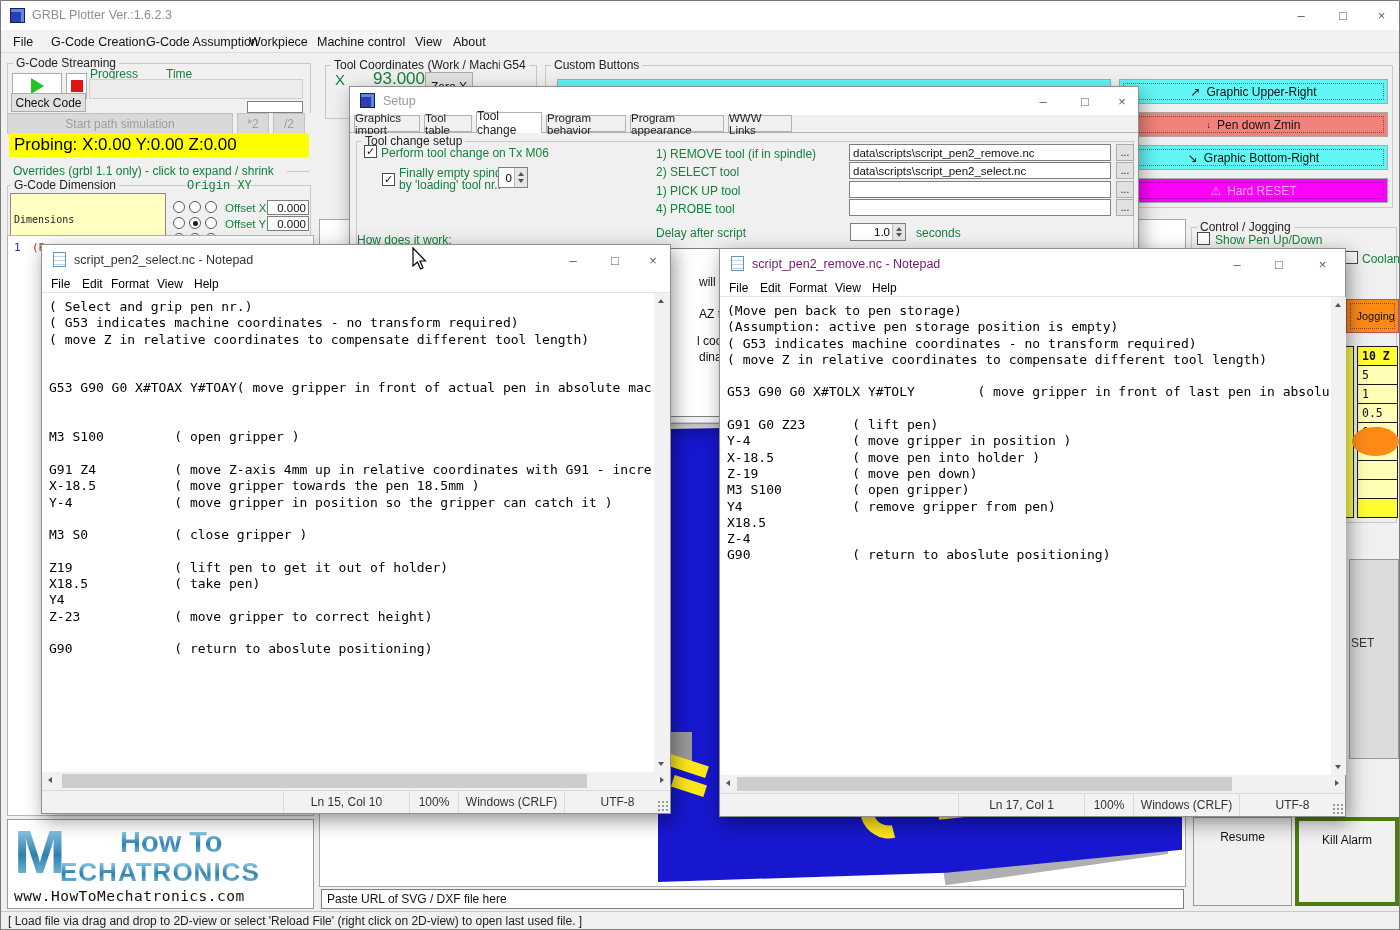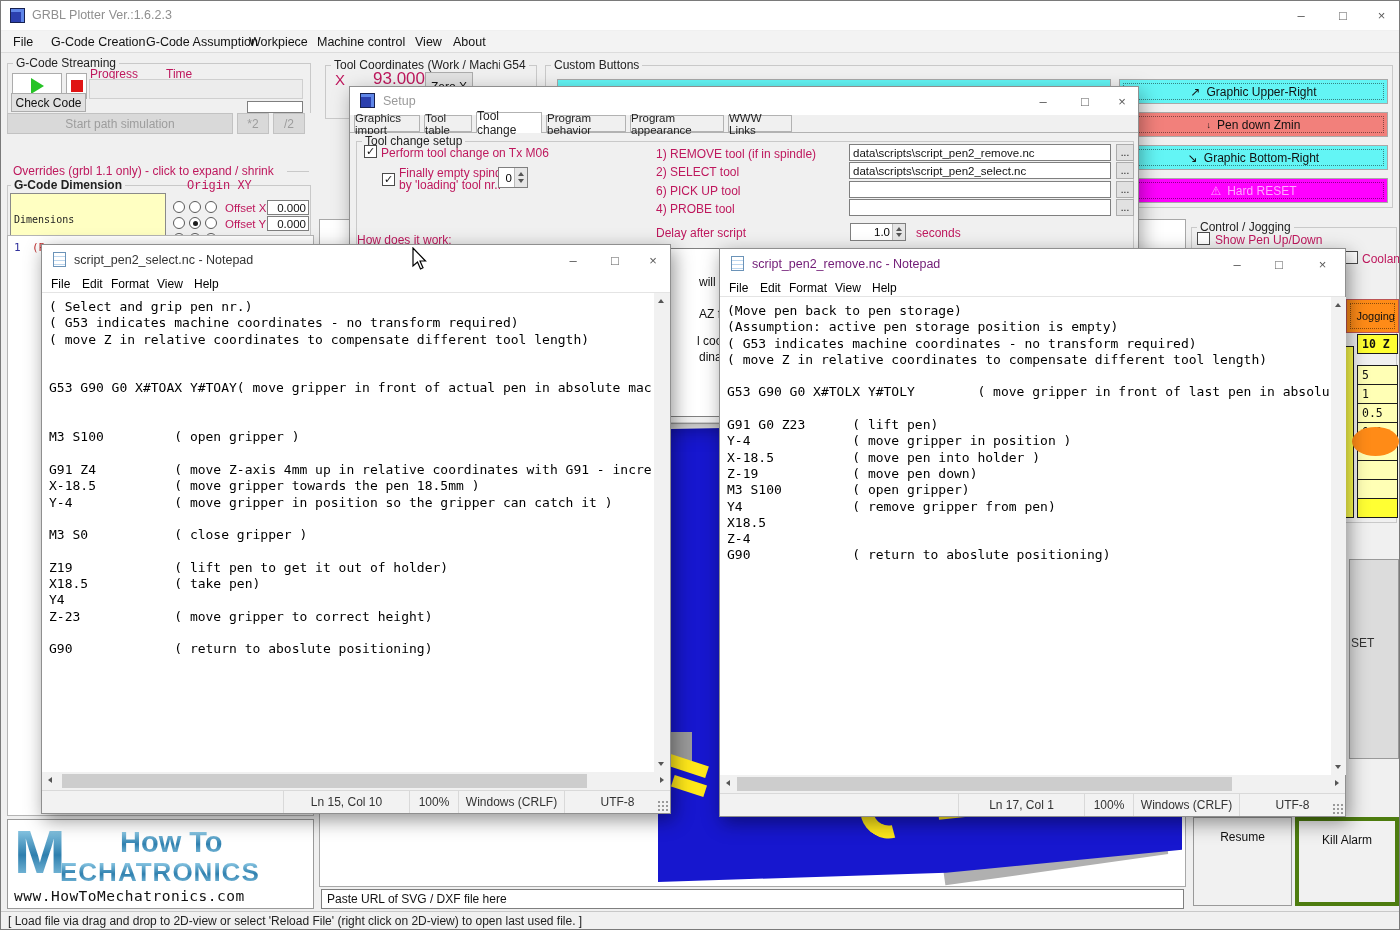--- a/index.html
+++ b/index.html
@@ -26,21 +26,21 @@
   .group-label { position:absolute; font-size:12px; color:#222; background:#f0f0f0; padding:0 3px; }
 
   .btn { position:absolute; background:#e1e1e1; border:1px solid #acacac; font-size:12px;
          color:#111; display:flex; align-items:center; justify-content:center; }
   .btn.disabled { background:#d9d9d9; border-color:#c2c2c2; color:#9d9d9d; }
   .field { position:absolute; background:#fff; border:1px solid #7f7f7f; font-size:11.5px;
            color:#111; display:flex; align-items:center; }
   .cb { position:absolute; width:13px; height:13px; background:#fff; border:1px solid #4a4a4a;
         font-size:11px; line-height:11px; text-align:center; color:#111; }
   .cb.checked::before { content:"✓"; }
-  .lbl { position:absolute; font-size:12px; color:#be185d; white-space:nowrap; }
+  .lbl { position:absolute; font-size:12px; color:#15803d; white-space:nowrap; }
   .radio { position:absolute; width:12px; height:12px; border:1px solid #5a5a5a;
            border-radius:50%; background:#fff; }
   .radio.sel::after { content:""; position:absolute; inset:2.5px; border-radius:50%; background:#1c1c1c; }
 
   .spin { position:absolute; background:#fff; border:1px solid #7f7f7f; }
   .spin .val { position:absolute; left:0; top:0; bottom:0; right:13px; display:flex;
                align-items:center; justify-content:flex-end; font-size:11.5px; padding-right:2px; }
   .spin .arr { position:absolute; right:0; top:0; bottom:0; width:13px; background:#e6e6e6;
                border-left:1px solid #bbb; }
   .tri-u,.tri-d,.tri-l,.tri-r { position:absolute; width:0; height:0; }
@@ -117,26 +117,29 @@
   <div class="lbl" style="left:89px;top:66px;">Progress</div>
   <div class="lbl" style="left:165px;top:66px;">Time</div>
   <div class="abs" style="left:88px;top:78px;width:214px;height:20px;background:#ececec;border:1px solid #cfcfcf;"></div>
   <div class="field" style="left:246px;top:100px;width:56px;height:12px;"></div>
   <div class="btn" style="left:10px;top:92px;width:75px;height:19px;">Check Code</div>
 
   <div class="btn disabled" style="left:6px;top:112px;width:226px;height:21px;">Start path simulation</div>
   <div class="btn disabled" style="left:236px;top:112px;width:32px;height:21px;">*2</div>
   <div class="btn disabled" style="left:272px;top:112px;width:32px;height:21px;">/2</div>
 
+  <div class="abs" style="left:8px;top:132px;width:300px;height:24px;background:#ffff00;display:flex;align-items:center;">
+    <span style="font-size:17px;color:#000;padding-left:5px;white-space:nowrap;">Probing: X:0.00 Y:0.00 Z:0.00</span>
+  </div>
 
   <div class="lbl" style="left:12px;top:163px;">Overrides (grbl 1.1 only) - click to expand / shrink</div>
   <div class="abs" style="left:286px;top:170px;width:22px;height:1px;background:#c9c9c9;"></div>
 
   <div class="groupbox" style="left:6px;top:184px;width:304px;height:60px;border-bottom:none;"></div>
-  <div class="group-label" style="left:10px;top:177px;font-weight:bold;">G-Code Dimension</div>
+  <div class="group-label" style="left:10px;top:177px;">G-Code Dimension</div>
   <div class="abs" style="left:9px;top:192px;width:156px;height:62px;background:#ffffc2;border:1px solid #8a8a8a;">
     <span class="mono-small" style="position:absolute;left:3px;top:2px;font-size:10px;color:#222;margin-top:18px;">Dimensions</span>
   </div>
   <div class="lbl" style="left:186px;top:178px;font-family:Liberation Mono, monospace;">Origin XY</div>
   <span class="radio" style="left:172px;top:200px;"></span>
   <span class="radio" style="left:188px;top:200px;"></span>
   <span class="radio" style="left:204px;top:200px;"></span>
   <span class="radio" style="left:172px;top:216px;"></span>
   <span class="radio sel" style="left:188px;top:216px;"></span>
   <span class="radio" style="left:204px;top:216px;"></span>
@@ -203,21 +206,21 @@
   <div class="lbl" style="left:1214px;top:232px;">Show Pen Up/Down</div>
   <span class="cb" style="left:1344px;top:250px;"></span>
   <div class="lbl" style="left:1361px;top:251px;">Coolant</div>
 
   <div class="abs" style="left:1345px;top:298px;width:53px;height:34px;background:#ff8b17;border:1px solid #b55;display:flex;align-items:center;justify-content:flex-end;padding-right:3px;">
     <span class="dotrect"></span>
     <span style="font-size:11px;color:#111;">Jogging</span>
   </div>
 
   <div class="abs" style="left:1341px;top:345px;width:12px;height:172px;background:#ffff4d;border:1.5px solid #1c1c1c;"></div>
-  <div class="jog-cell" style="top:333px;background:#ffff33;font-weight:bold;">10 Z</div>
+  <div class="jog-cell" style="top:345px;background:#ffff33;font-weight:bold;">10 Z</div>
   <div class="jog-cell" style="top:364px;">5</div>
   <div class="jog-cell" style="top:383px;">1</div>
   <div class="jog-cell" style="top:402px;">0.5</div>
   <div class="jog-cell" style="top:421px;">0.1</div>
   <div class="jog-cell" style="top:440px;"></div>
   <div class="jog-cell" style="top:459px;"></div>
   <div class="jog-cell" style="top:478px;"></div>
   <div class="jog-cell" style="top:497px;background:#ffff33;"></div>
   <div class="abs" style="left:1351px;top:426px;width:47px;height:29px;background:#ff8b17;border-radius:50%;"></div>
 
@@ -269,21 +272,21 @@
     <div class="spin" style="left:148px;top:80px;width:30px;height:21px;">
       <span class="val">0</span>
       <span class="arr">
           <i class="tri-u" style="left:3px;top:4px;"></i>
           <i class="tri-d" style="left:3px;bottom:4px;"></i>
         </span>
     </div>
 
     <div class="lbl" style="left:306px;top:60px;">1) REMOVE tool (if in spindle)</div>
     <div class="lbl" style="left:306px;top:78px;">2) SELECT tool</div>
-    <div class="lbl" style="left:306px;top:97px;">6) PICK UP tool</div>
+    <div class="lbl" style="left:306px;top:97px;">1) PICK UP tool</div>
     <div class="lbl" style="left:306px;top:115px;">4) PROBE tool</div>
     <div class="field" style="left:499px;top:57px;width:262px;height:17px;padding-left:3px;">data\scripts\script_pen2_remove.nc</div>
     <div class="field" style="left:499px;top:75px;width:262px;height:17px;padding-left:3px;">data\scripts\script_pen2_select.nc</div>
     <div class="field" style="left:499px;top:94px;width:262px;height:17px;padding-left:3px;"></div>
     <div class="field" style="left:499px;top:112px;width:262px;height:17px;padding-left:3px;"></div>
     <div class="btn" style="left:766px;top:57px;width:18px;height:17px;font-size:10px;">...</div>
     <div class="btn" style="left:766px;top:75px;width:18px;height:17px;font-size:10px;">...</div>
     <div class="btn" style="left:766px;top:94px;width:18px;height:17px;font-size:10px;">...</div>
     <div class="btn" style="left:766px;top:112px;width:18px;height:17px;font-size:10px;">...</div>
 

